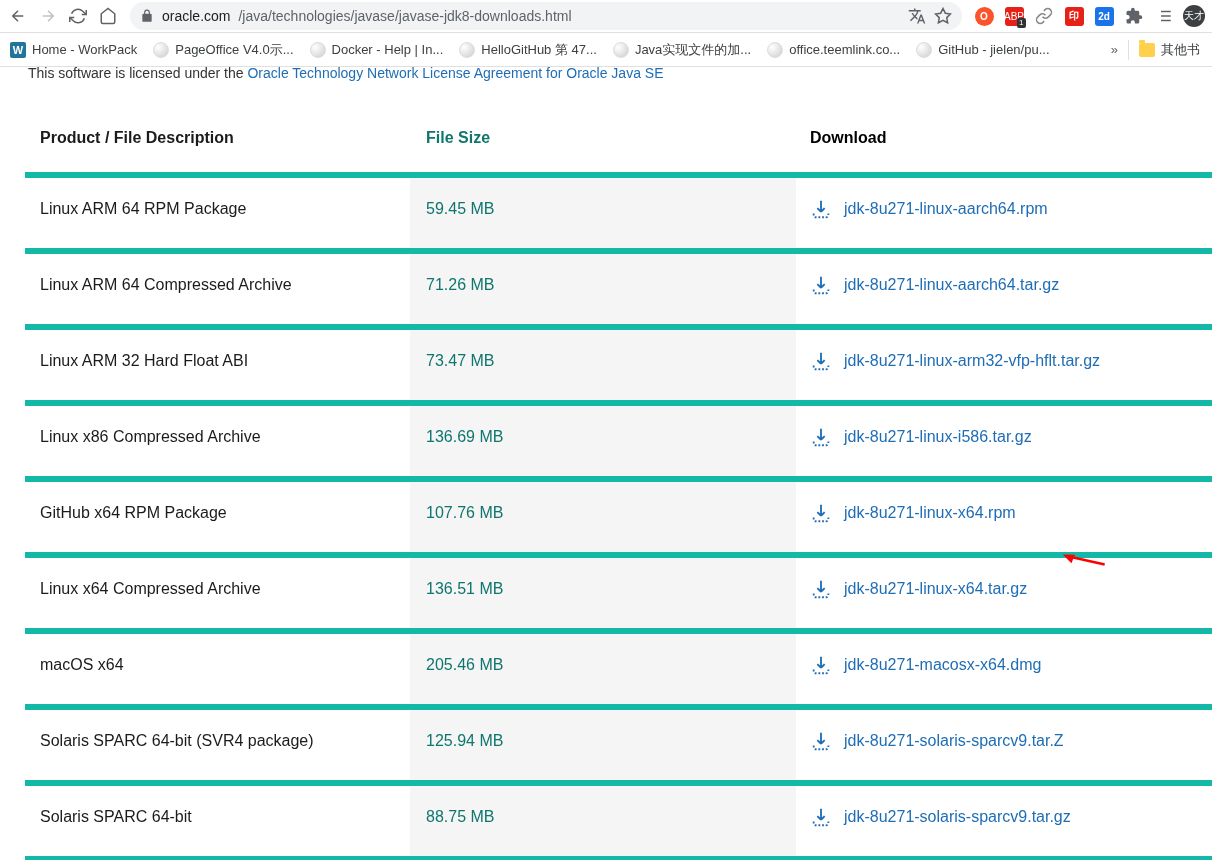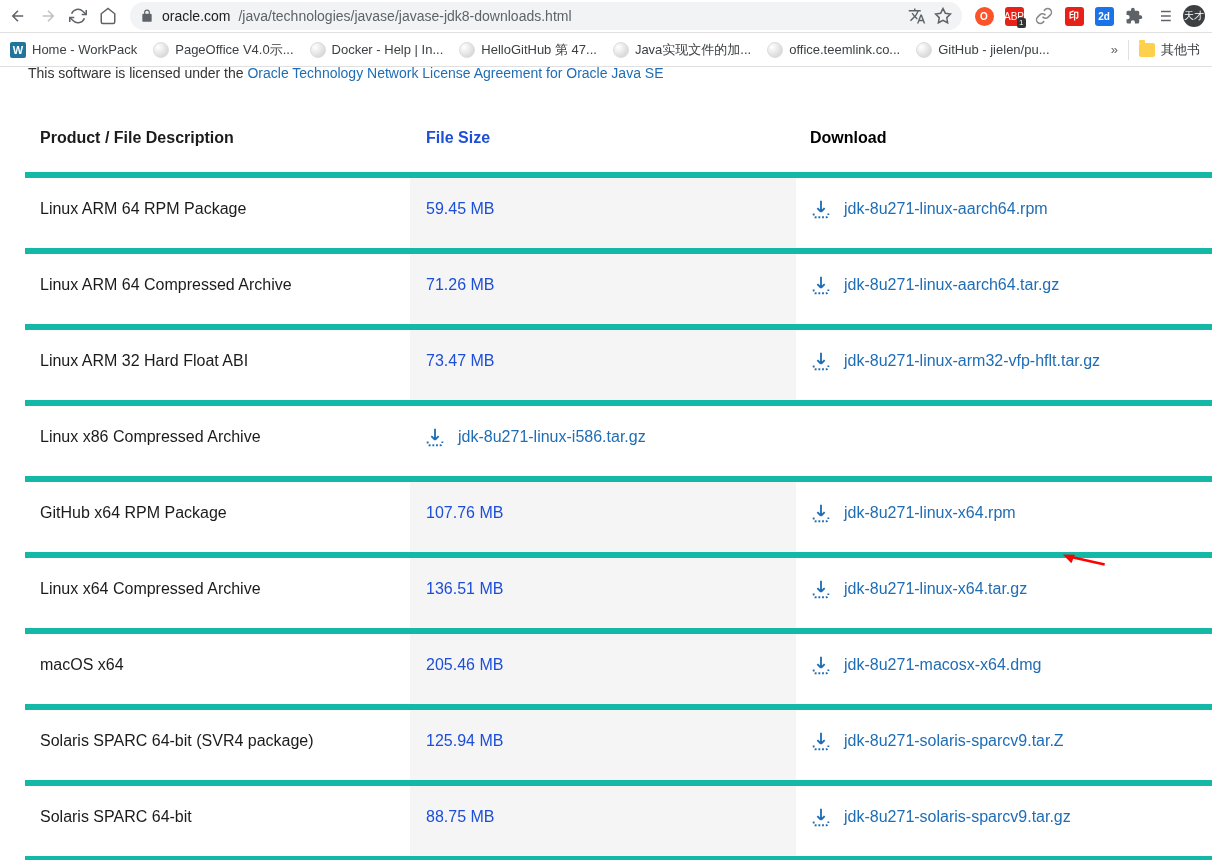--- a/index.html
+++ b/index.html
@@ -30,21 +30,21 @@
 
     
     .page { padding: 0; }
     .license-text { font-size: 14px; color: #333; padding: 0 28px 2px; margin-top: -2px; border-bottom: 1px solid transparent; }
     .license-link { color: #1f6db5; text-decoration: none; }
 
     .dl-table { width: auto; margin: 20px 0 0 25px; }
     .dl-row { display: flex; border-bottom: 6px solid #14b8a6; }
     .dl-row.header { background: #fff; }
     .cell-product { width: 385px; padding: 18px 0 18px 15px; font-size: 16px; color: #1b1b1b; }
-    .cell-size { width: 386px; padding: 18px 0 18px 16px; font-size: 16px; color: #1d4ed8; background: #f5f5f5; }
+    .cell-size { width: 386px; padding: 18px 0 18px 16px; font-size: 16px; color: #0f766e; background: #f5f5f5; }
     .cell-download { width: 386px; padding: 14px 0 18px 14px; font-size: 16px; }
     .dl-row.header .cell-product, .dl-row.header .cell-size, .dl-row.header .cell-download { font-weight: 600; padding-top: 25px; padding-bottom: 25px; background: #fff; }
     .dl-row .cell-product, .dl-row .cell-download { background: #fff; }
     .dl-row.data .cell-product, .dl-row.data .cell-size { padding-top: 22px; padding-bottom: 30px; }
     .dl-link { display: flex; align-items: center; gap: 12px; color: #1f6db5; text-decoration: none; padding-top: 6px; }
     .dl-icon { width: 22px; height: 22px; flex-shrink: 0; }
     .arrow-annotation { position: absolute; color: #ff0000; font-size: 28px; transform: rotate(35deg); pointer-events:none; }
   </style>
 </head>
 <body>
@@ -209,20 +209,21 @@
               <svg class="dl-icon" viewBox="0 0 24 24" fill="none" stroke="#1f6db5" stroke-width="2">
                 <path d="M12 3v12m0 0l-4-4m4 4l4-4"></path>
                 <path d="M4 17v2a2 2 0 002 2h12a2 2 0 002-2v-2" stroke-dasharray="2 2"></path>
               </svg>
               <span>jdk-8u271-linux-arm32-vfp-hflt.tar.gz</span>
             </a>
           </div>
         </div>
         <div class="dl-row data" style="position: relative;">
           <div class="cell-product">Linux x86 Compressed Archive</div>
+          <div class="cell-size">136.69 MB</div>
           <div class="cell-download">
             <a class="dl-link" href="#">
               <svg class="dl-icon" viewBox="0 0 24 24" fill="none" stroke="#1f6db5" stroke-width="2">
                 <path d="M12 3v12m0 0l-4-4m4 4l4-4"></path>
                 <path d="M4 17v2a2 2 0 002 2h12a2 2 0 002-2v-2" stroke-dasharray="2 2"></path>
               </svg>
               <span>jdk-8u271-linux-i586.tar.gz</span>
             </a>
           </div>
         </div>

